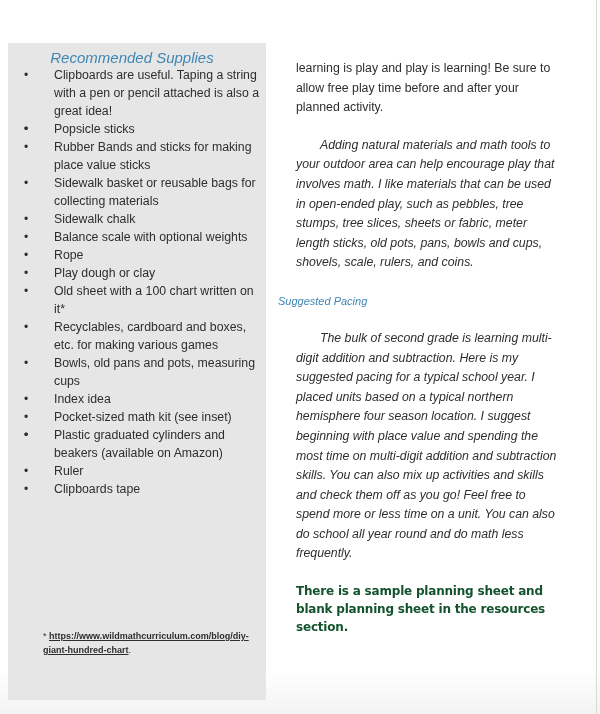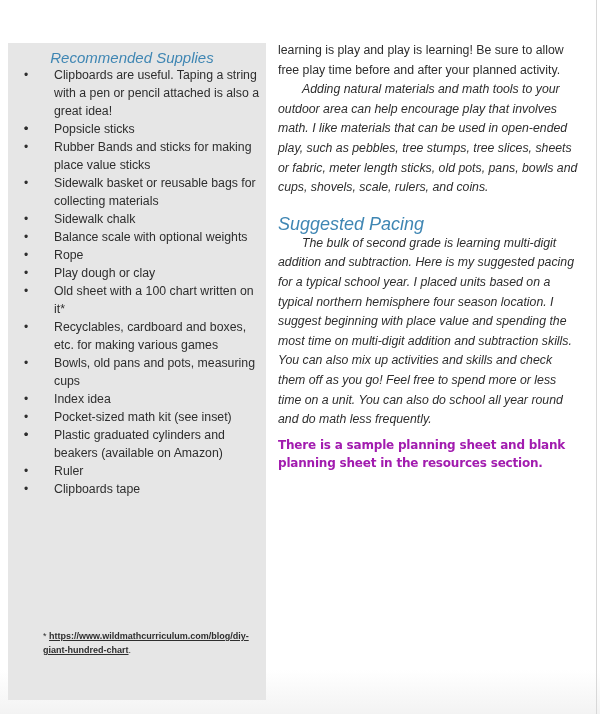--- a/index.html
+++ b/index.html
@@ -29,28 +29,28 @@
   }
   .footnote {
     position: absolute; left: 35px; top: 586px; width: 215px;
     font-size: 9px; line-height: 14px; color: #2e2e2e;
   }
   .footnote a { color: #2e2e2e; text-decoration: underline; font-weight: bold; }
   .main-col {
     position: absolute; left: 278px; top: 41px; width: 300px;
     font-size: 12.3px; line-height: 19.6px; color: #2e2e2e;
   }
-  .main-col p { margin: 0; }
+  .main-col p { margin: 18px; }
   .indent { text-indent: 24px; font-style: italic; }
   .section-title {
-    margin: 16px 0 0 0; font-style: italic; font-size: 18px; color: #3f86b3; font-weight: normal;
+    margin: 16px 0 0 0; font-style: italic; font-size: 11px; color: #3f86b3; font-weight: normal;
     line-height: 20px;
   }
   .bold-note {
-    margin-top: 6px !important; font-weight: bold; font-size: 12px; line-height: 18px; color: #a21caf;
+    margin-top: 6px !important; font-weight: bold; font-size: 12px; line-height: 18px; color: #14532d;
     font-family: "DejaVu Sans", sans-serif; letter-spacing: -0.2px;
   }
 </style>
 </head>
 <body>
 
 <div class="page-edge"></div>
 
 <aside class="sidebar">
   <h3 class="sidebar-title">Recommended Supplies</h3>

